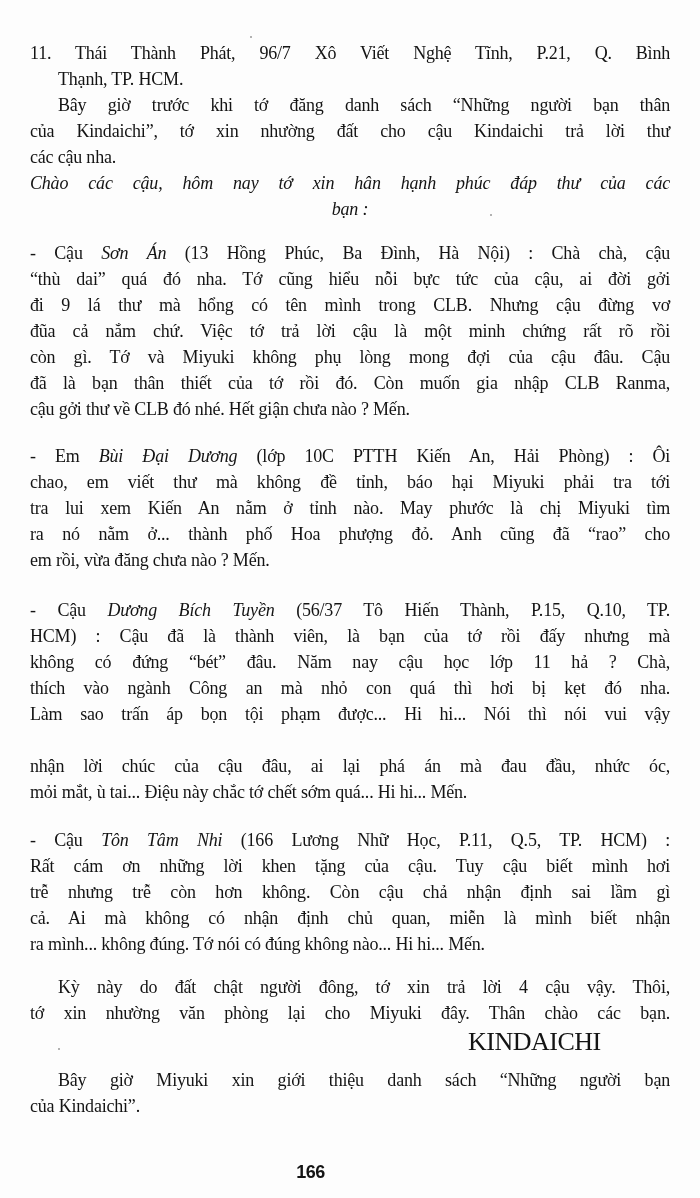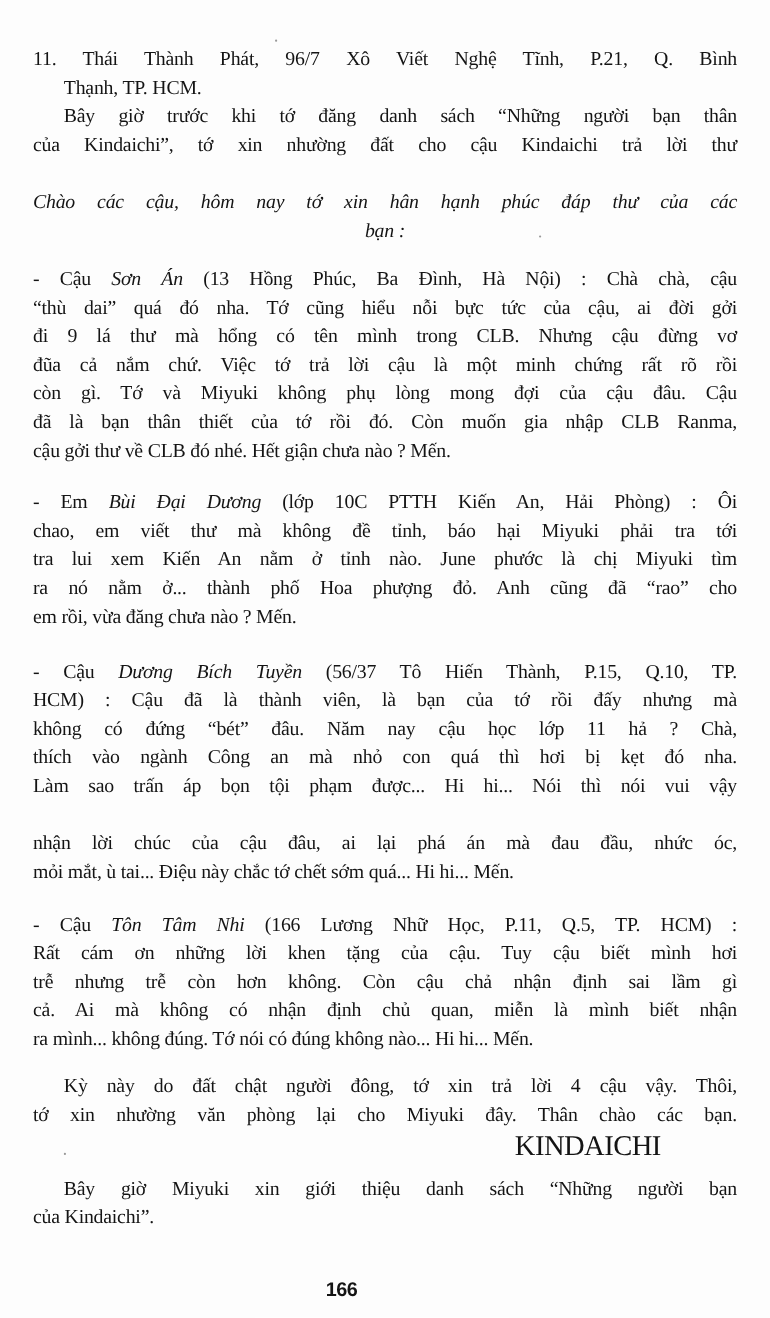--- a/index.html
+++ b/index.html
@@ -30,35 +30,36 @@
 </head>
 <body>
 
 <div class="page">
 
   <div class="line" style="top:40px">11. Thái Thành Phát, 96/7 Xô Viết Nghệ Tĩnh, P.21, Q. Bình</div>
   <div class="line indent1 last" style="top:66px">Thạnh, TP. HCM.</div>
 
   <div class="line indent1" style="top:92px">Bây giờ trước khi tớ đăng danh sách “Những người bạn thân</div>
   <div class="line" style="top:118px">của Kindaichi”, tớ xin nhường đất cho cậu Kindaichi trả lời thư</div>
+  <div class="line last" style="top:144px">các cậu nha.</div>
 
   <div class="line it" style="top:170px">Chào các cậu, hôm nay tớ xin hân hạnh phúc đáp thư của các</div>
   <div class="line it center" style="top:196px">bạn :</div>
 
   <div class="line" style="top:240px"><span>- Cậu </span><span class="it">Sơn Án</span><span> (13 Hồng Phúc, Ba Đình, Hà Nội) : Chà chà, cậu</span></div>
   <div class="line" style="top:266px">“thù dai” quá đó nha. Tớ cũng hiểu nỗi bực tức của cậu, ai đời gởi</div>
   <div class="line" style="top:292px">đi 9 lá thư mà hổng có tên mình trong CLB. Nhưng cậu đừng vơ</div>
   <div class="line" style="top:318px">đũa cả nắm chứ. Việc tớ trả lời cậu là một minh chứng rất rõ rồi</div>
   <div class="line" style="top:344px">còn gì. Tớ và Miyuki không phụ lòng mong đợi của cậu đâu. Cậu</div>
   <div class="line" style="top:370px">đã là bạn thân thiết của tớ rồi đó. Còn muốn gia nhập CLB Ranma,</div>
   <div class="line last" style="top:396px">cậu gởi thư về CLB đó nhé. Hết giận chưa nào ? Mến.</div>
 
   <div class="line" style="top: 443px; transform: scaleX(0.999976); width: 640.016px;"><span>- Em </span><span class="it">Bùi Đại Dương</span><span> (lớp 10C PTTH Kiến An, Hải Phòng) : Ôi</span></div>
   <div class="line" style="top:469px">chao, em viết thư mà không đề tỉnh, báo hại Miyuki phải tra tới</div>
-  <div class="line" style="top:495px">tra lui xem Kiến An nằm ở tỉnh nào. June phước là chị Miyuki tìm</div>
+  <div class="line" style="top:495px">tra lui xem Kiến An nằm ở tỉnh nào. May phước là chị Miyuki tìm</div>
   <div class="line" style="top:521px">ra nó nằm ở... thành phố Hoa phượng đỏ. Anh cũng đã “rao” cho</div>
   <div class="line last" style="top:547px">em rồi, vừa đăng chưa nào ? Mến.</div>
 
   <div class="line" style="top:597px"><span>- Cậu </span><span class="it">Dương Bích Tuyền</span><span> (56/37 Tô Hiến Thành, P.15, Q.10, TP.</span></div>
   <div class="line" style="top:623px">HCM) : Cậu đã là thành viên, là bạn của tớ rồi đấy nhưng mà</div>
   <div class="line" style="top:649px">không có đứng “bét” đâu. Năm nay cậu học lớp 11 hả ? Chà,</div>
   <div class="line" style="top:675px">thích vào ngành Công an mà nhỏ con quá thì hơi bị kẹt đó nha.</div>
   <div class="line" style="top:701px">Làm sao trấn áp bọn tội phạm được... Hi hi... Nói thì nói vui vậy</div>
   <div class="line" style="top:753px">nhận lời chúc của cậu đâu, ai lại phá án mà đau đầu, nhức óc,</div>
   <div class="line last" style="top:779px">mỏi mắt, ù tai... Điệu này chắc tớ chết sớm quá... Hi hi... Mến.</div>

